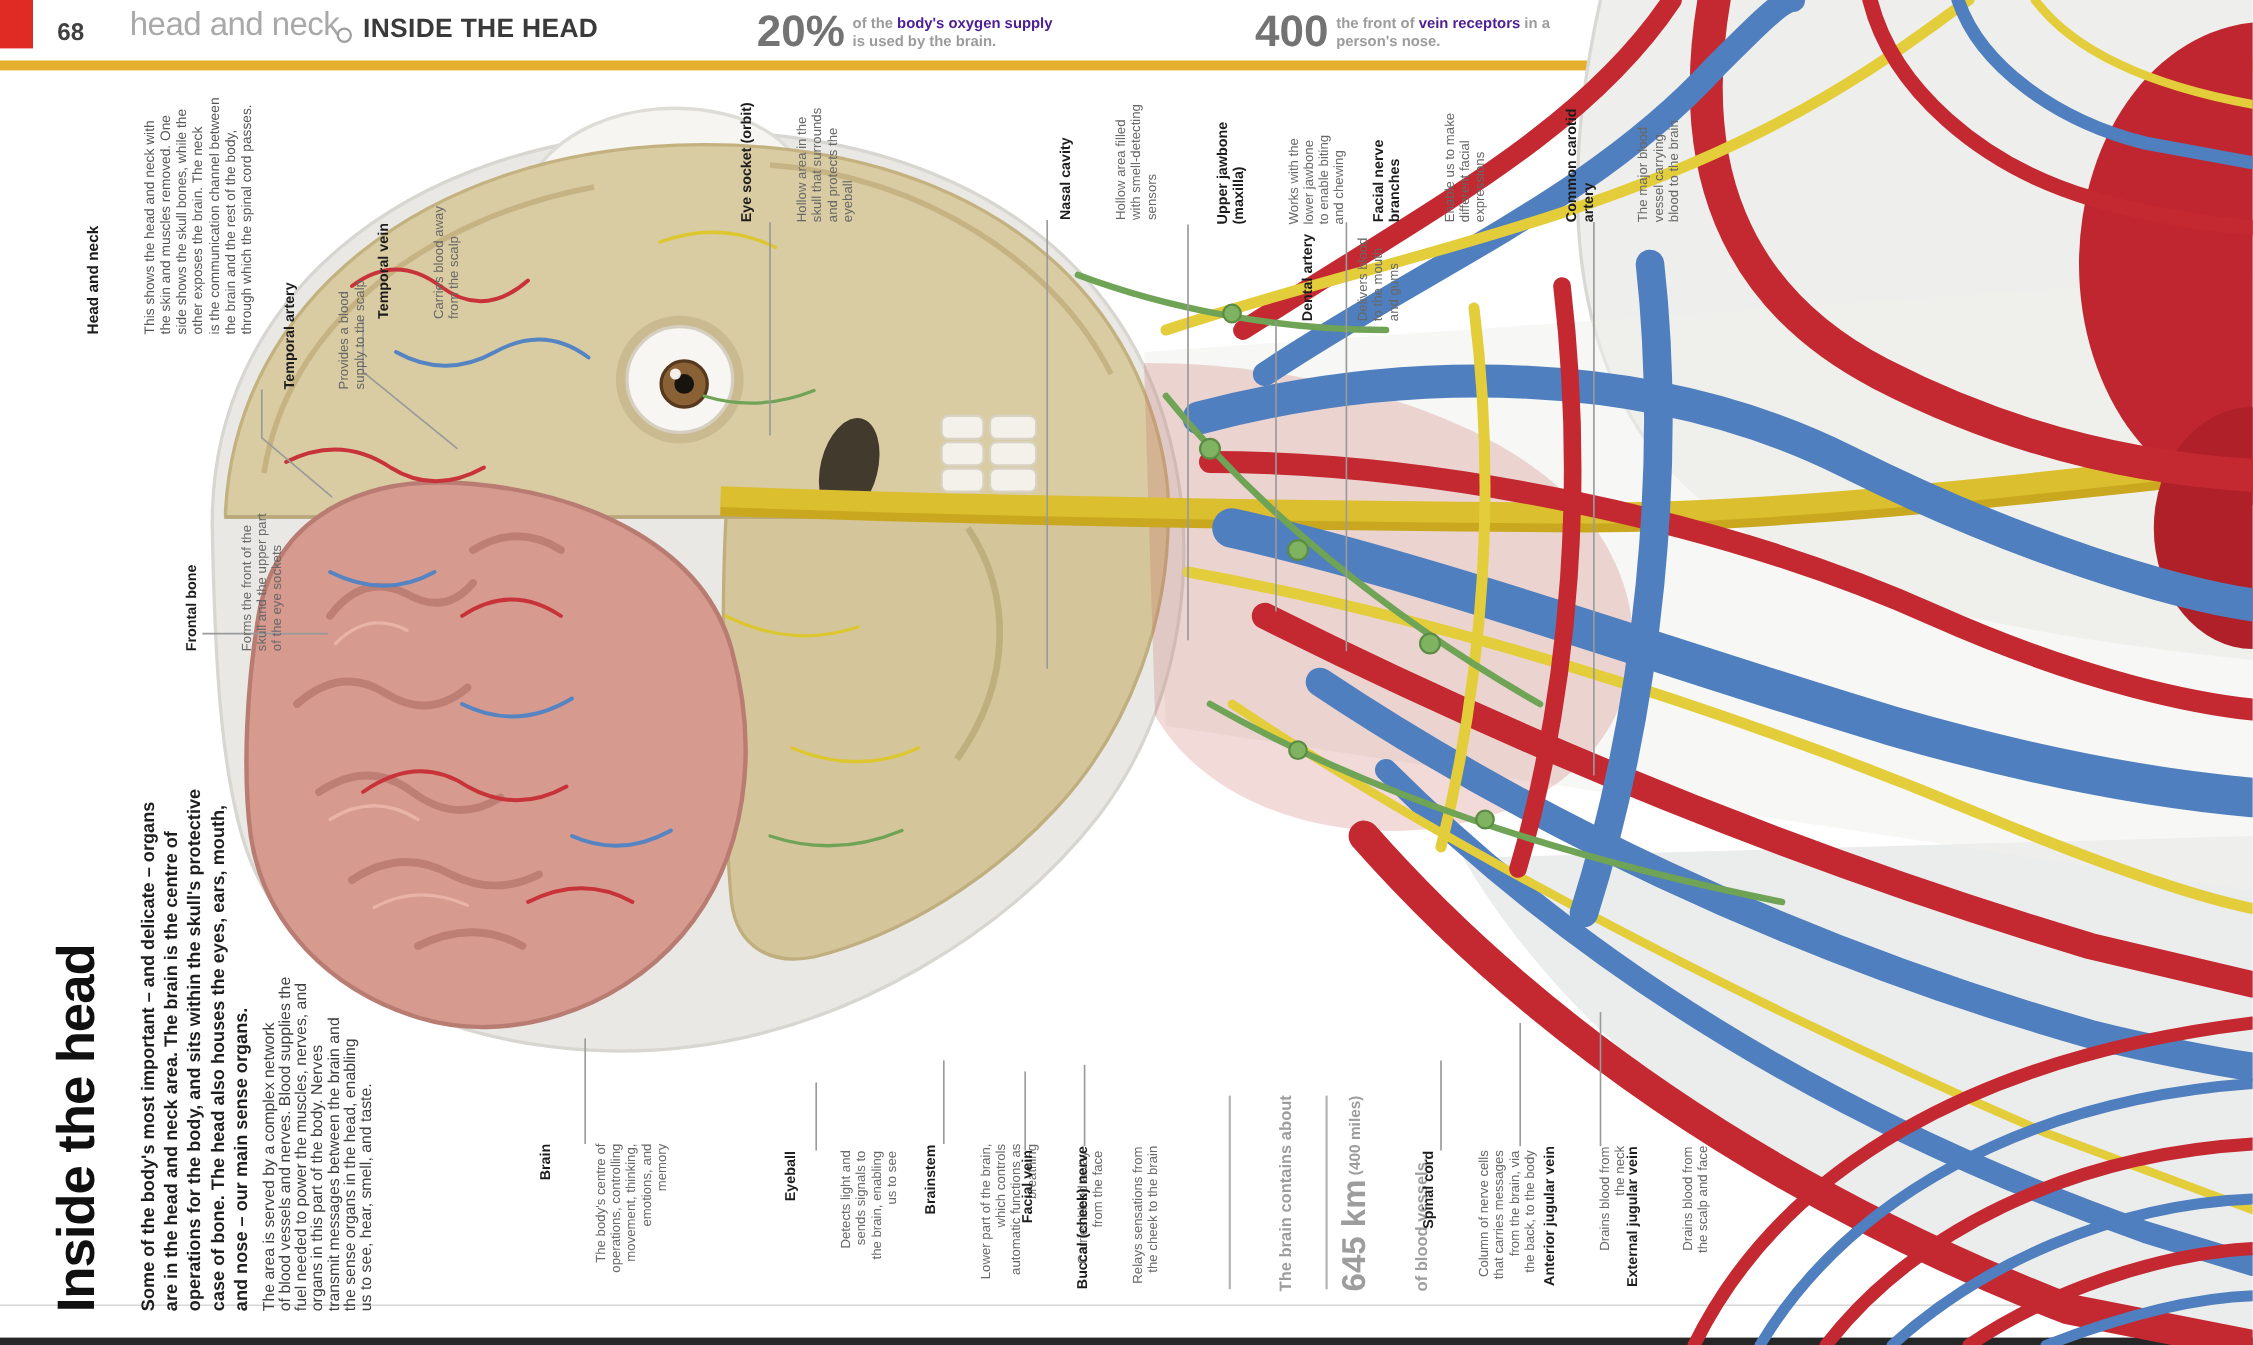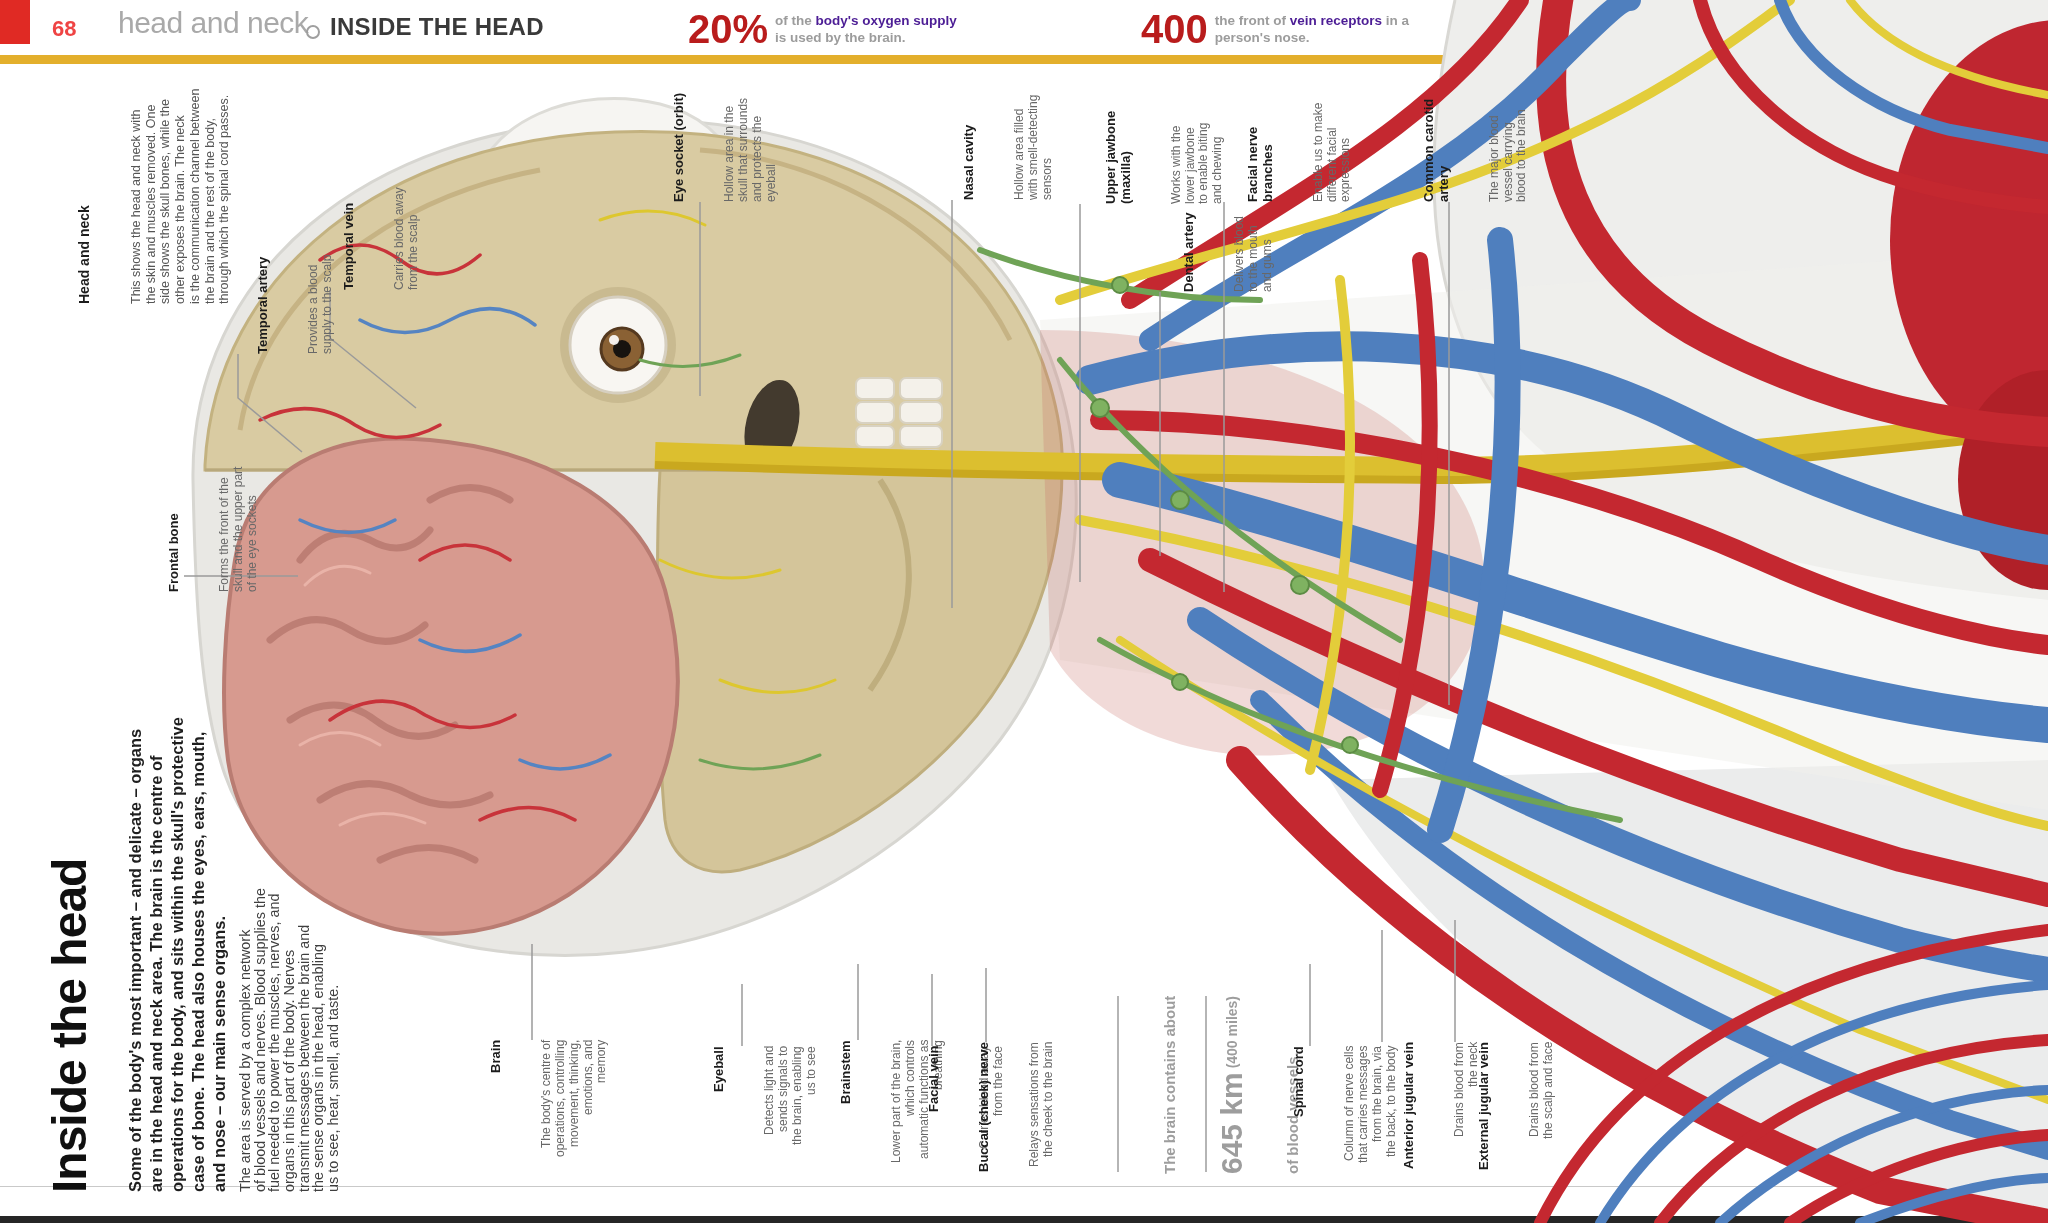--- a/index.html
+++ b/index.html
@@ -1,26 +1,26 @@
 <!DOCTYPE html>
 <html><head>
 <meta charset="utf-8">
 <style>
   html,body{margin:0;padding:0;}
   body{width:2048px;height:1223px;position:relative;overflow:hidden;background:#ffffff;
        font-family:"Liberation Sans",sans-serif;}
   .abs{position:absolute;}
   
   .red-tab{left:0;top:0;width:30px;height:44px;background:#e02a24;}
-  .pagenum{left:52px;top:16px;font-size:22px;font-weight:bold;color:#ef4444;}
+  .pagenum{left:52px;top:16px;font-size:22px;font-weight:bold;color:#404040;}
   .section{left:118px;top:6px;font-size:30px;color:#a9a9a9;letter-spacing:-0.5px;}
   .sep-dot{left:306px;top:25px;width:10px;height:10px;border:2px solid #9f9f9f;border-radius:50%;}
   .hdr-title{left:330px;top:13px;font-size:24px;font-weight:bold;color:#3a3a3a;letter-spacing:0.3px;}
   .stat{display:flex;align-items:flex-start;}
-  .stat-num{font-size:40px;font-weight:bold;color:#b91c1c;line-height:0.95;}
+  .stat-num{font-size:40px;font-weight:bold;color:#737373;line-height:0.95;}
   .stat-text{font-size:13.5px;color:#9c9c9c;font-weight:bold;line-height:1.25;margin-left:7px;margin-top:3px;}
   .stat-text b{color:#4c1d95;}
   .stat-oxygen{left:688px;top:10px;}
   .stat-scent{left:1141px;top:10px;}
   .stat-scent .stat-text{width:205px;}
   .gold-bar{left:0;top:55px;width:2048px;height:9px;background:#e3af2c;}
   .rule-bottom{left:0;top:1186px;width:2048px;height:1px;background:#c9c9c9;}
   .bottom-bar{left:0;top:1216px;width:2048px;height:7px;background:#262626;}
   
   .vtext{position:absolute;writing-mode:vertical-rl;transform:rotate(180deg);white-space:pre;z-index:30;}

